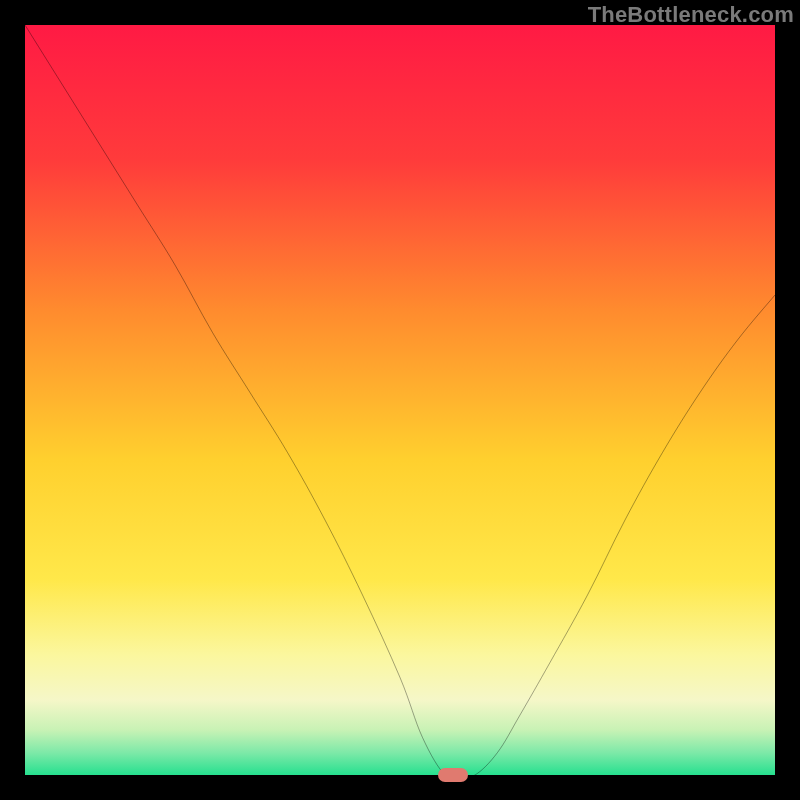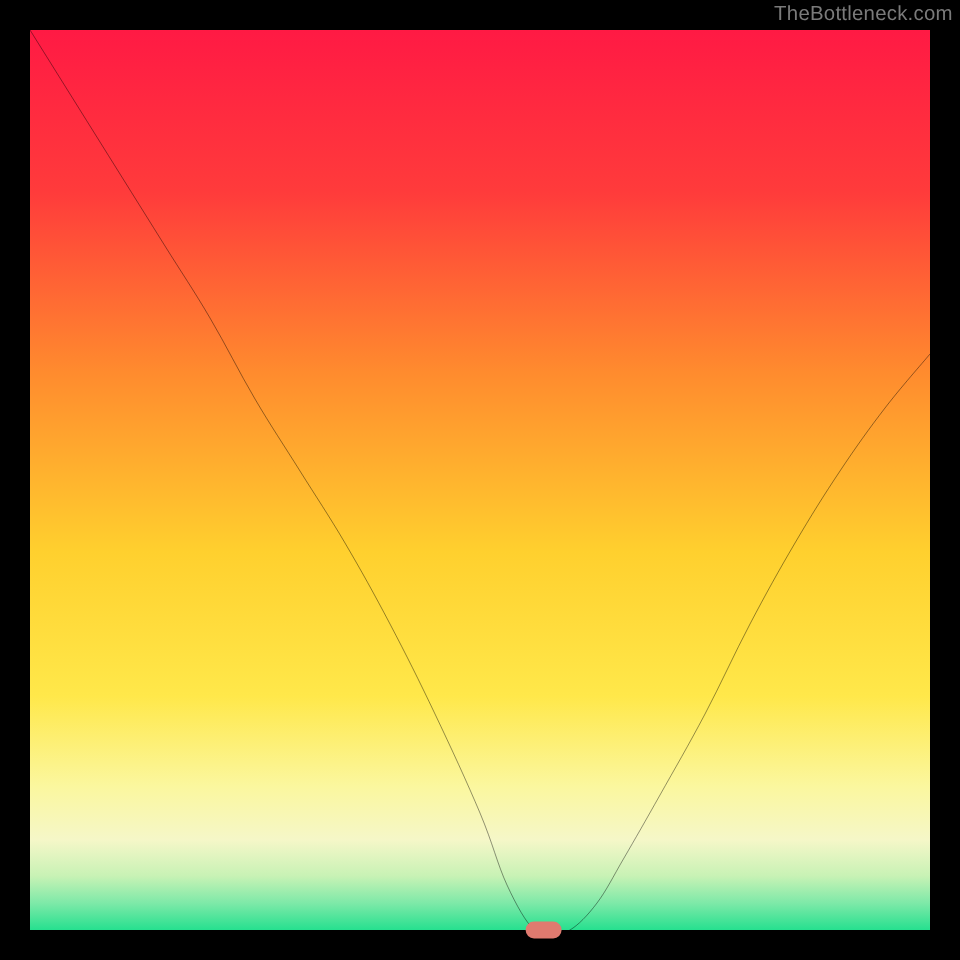--- a/index.html
+++ b/index.html
@@ -37,23 +37,23 @@
     width: 100%;
     height: 100%;
     pointer-events: none;
   }
   .watermark {
     position: absolute;
     top: 2px;
     right: 6px;
     color: #7a7a7a;
     font-family: Arial, Helvetica, sans-serif;
-    font-size: 17px;
+    font-size: 22px;
     letter-spacing: 0.2px;
-    font-weight: 400;
+    font-weight: 700;
   }
   .marker {
     position: absolute;
     width: 30px;
     height: 14px;
     border-radius: 7px;
     transform: translate(-50%, -50%);
   }
 </style>
 </head>

